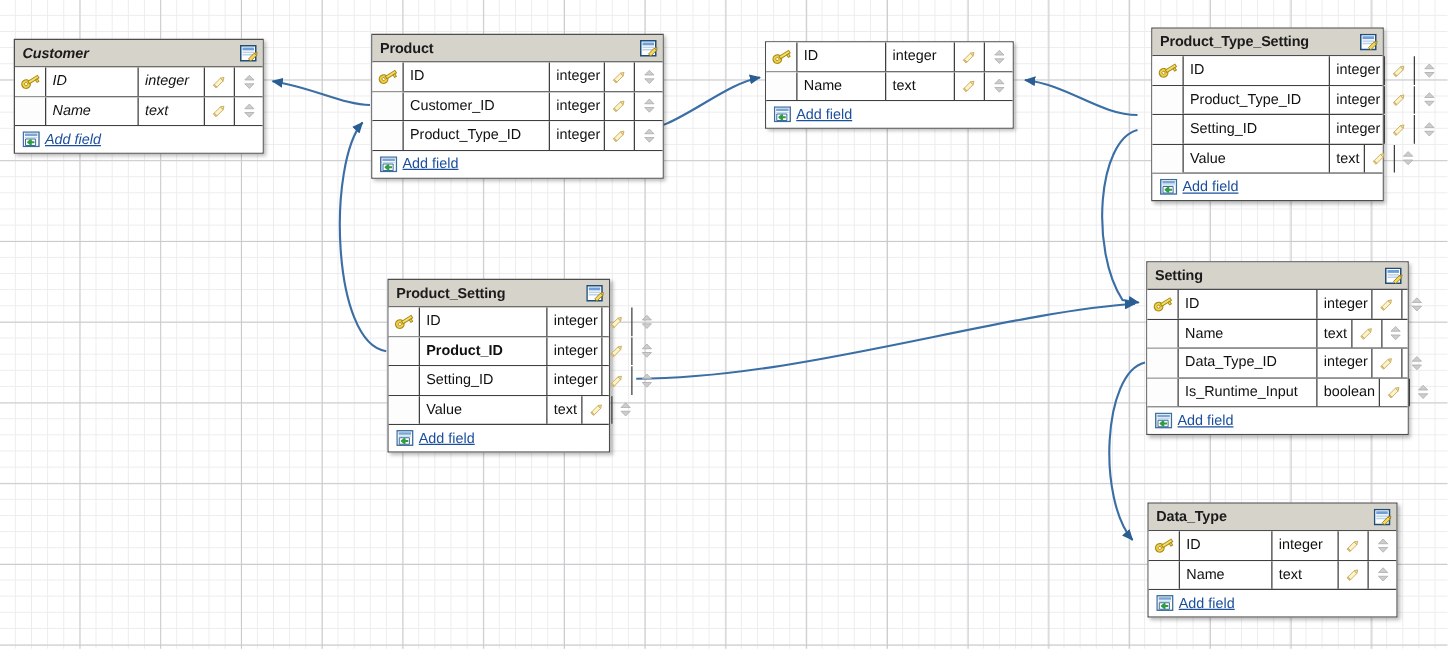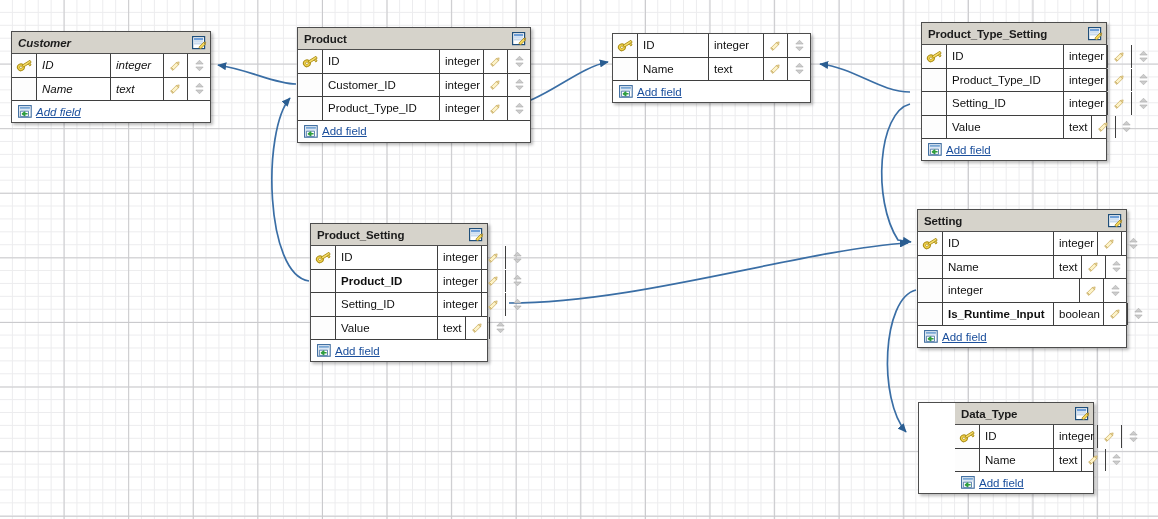--- a/index.html
+++ b/index.html
@@ -687,40 +687,41 @@
         </div>
         <div class="c-spin">
           <svg class="ico-spin" width="11" height="13" viewBox="0 0 11 13">
     <path d="M5.5,1.2 L9.2,5 L1.8,5 Z" fill="#cdcdcd" stroke="#a9a9a9" stroke-width="0.6"></path>
     <path d="M5.5,11.8 L1.8,8 L9.2,8 Z" fill="#cdcdcd" stroke="#a9a9a9" stroke-width="0.6"></path>
   </svg>
         </div>
       </div>
       <div class="row">
         <div class="c-key"></div>
-        <div class="c-type" style="flex: 1 1 auto;">integer</div>
-        <div class="c-edit">
-          <svg class="ico-pencil" width="13" height="13" viewBox="0 0 13 13">
-    <g transform="rotate(-45 6.5 6.5)">
-      <rect x="2" y="5" width="7.2" height="3.1" fill="#fdf3c8" stroke="#c9ab5e" stroke-width="0.7"></rect>
-      <path d="M9.2,5 L11.6,6.55 L9.2,8.1 Z" fill="#f2e3a8" stroke="#c9ab5e" stroke-width="0.7"></path>
-      <rect x="1.1" y="5" width="1.1" height="3.1" fill="#d8c58a" stroke="#c9ab5e" stroke-width="0.6"></rect>
-    </g>
-          </svg>
-        </div>
-        <div class="c-spin">
-          <svg class="ico-spin" width="11" height="13" viewBox="0 0 11 13">
-    <path d="M5.5,1.2 L9.2,5 L1.8,5 Z" fill="#cdcdcd" stroke="#a9a9a9" stroke-width="0.6"></path>
-    <path d="M5.5,11.8 L1.8,8 L9.2,8 Z" fill="#cdcdcd" stroke="#a9a9a9" stroke-width="0.6"></path>
-  </svg>
-        </div>
-      </div>
-      <div class="row">
-        <div class="c-key"></div>
-        <div class="c-name" style="flex: 0 0 105px; font-weight: bold;">Is_Runtime_Input</div>
+        <div class="c-name" style="flex: 0 0 105px;">Data_Type_ID</div>
+        <div class="c-type" style="flex: 1 1 auto;">integer</div>
+        <div class="c-edit">
+          <svg class="ico-pencil" width="13" height="13" viewBox="0 0 13 13">
+    <g transform="rotate(-45 6.5 6.5)">
+      <rect x="2" y="5" width="7.2" height="3.1" fill="#fdf3c8" stroke="#c9ab5e" stroke-width="0.7"></rect>
+      <path d="M9.2,5 L11.6,6.55 L9.2,8.1 Z" fill="#f2e3a8" stroke="#c9ab5e" stroke-width="0.7"></path>
+      <rect x="1.1" y="5" width="1.1" height="3.1" fill="#d8c58a" stroke="#c9ab5e" stroke-width="0.6"></rect>
+    </g>
+          </svg>
+        </div>
+        <div class="c-spin">
+          <svg class="ico-spin" width="11" height="13" viewBox="0 0 11 13">
+    <path d="M5.5,1.2 L9.2,5 L1.8,5 Z" fill="#cdcdcd" stroke="#a9a9a9" stroke-width="0.6"></path>
+    <path d="M5.5,11.8 L1.8,8 L9.2,8 Z" fill="#cdcdcd" stroke="#a9a9a9" stroke-width="0.6"></path>
+  </svg>
+        </div>
+      </div>
+      <div class="row">
+        <div class="c-key"></div>
+        <div class="c-name" style="flex: 0 0 105px;">Is_Runtime_Input</div>
         <div class="c-type" style="flex: 1 1 auto;">boolean</div>
         <div class="c-edit">
           <svg class="ico-pencil" width="13" height="13" viewBox="0 0 13 13">
     <g transform="rotate(-45 6.5 6.5)">
       <rect x="2" y="5" width="7.2" height="3.1" fill="#fdf3c8" stroke="#c9ab5e" stroke-width="0.7"></rect>
       <path d="M9.2,5 L11.6,6.55 L9.2,8.1 Z" fill="#f2e3a8" stroke="#c9ab5e" stroke-width="0.7"></path>
       <rect x="1.1" y="5" width="1.1" height="3.1" fill="#d8c58a" stroke="#c9ab5e" stroke-width="0.6"></rect>
     </g>
           </svg>
         </div>
@@ -737,21 +738,21 @@
     <rect x="0.6" y="0.6" width="12.6" height="11.6" fill="#ffffff" stroke="#3c6b9e" stroke-width="1.1"></rect>
     <rect x="1.9" y="1.8" width="10" height="2" fill="#7aa7d4"></rect>
     <rect x="1.9" y="4.4" width="10" height="1.1" fill="#c3d8ee"></rect>
     <path d="M10.5,6.2 L10.5,11.4 L2.4,11.4 L2.4,6.2 Z" fill="#ffffff" stroke="#3c6b9e" stroke-width="0.8"></path>
     <path d="M9.6,8.8 L5.4,8.8 M6.7,7.1 L4.4,8.8 L6.7,10.5 Z" fill="#2f9e3f" stroke="#2f9e3f" stroke-width="1.5" stroke-linejoin="round"></path>
   </svg>
         </span>
         <span class="af-label">Add field</span>
       </div>
     </div>
-    <div class="table-box" style="left: 918px; top: 402px; width: 176px; padding-left: 36px;">
+    <div class="table-box" style="left: 918px; top: 402px; width: 200px;">
       <div class="tb-header">
         <div class="tb-title">Data_Type</div>
         <span>
           <svg class="hdr-icon" width="15" height="14" viewBox="0 0 15 14">
     <rect x="0.6" y="0.6" width="12" height="12" fill="#ffffff" stroke="#1f4e79" stroke-width="1.2"></rect>
     <rect x="2" y="2" width="9.2" height="2.3" fill="#6f9fd8"></rect>
     <rect x="2" y="5.3" width="9.2" height="1.2" fill="#bcd2ea"></rect>
     <rect x="2" y="7.2" width="9.2" height="1.2" fill="#bcd2ea"></rect>
     <g transform="rotate(-45 10 9.5)">
       <rect x="6.6" y="8.4" width="6.6" height="2.5" fill="#f5d95b" stroke="#9c7c18" stroke-width="0.7"></rect>

